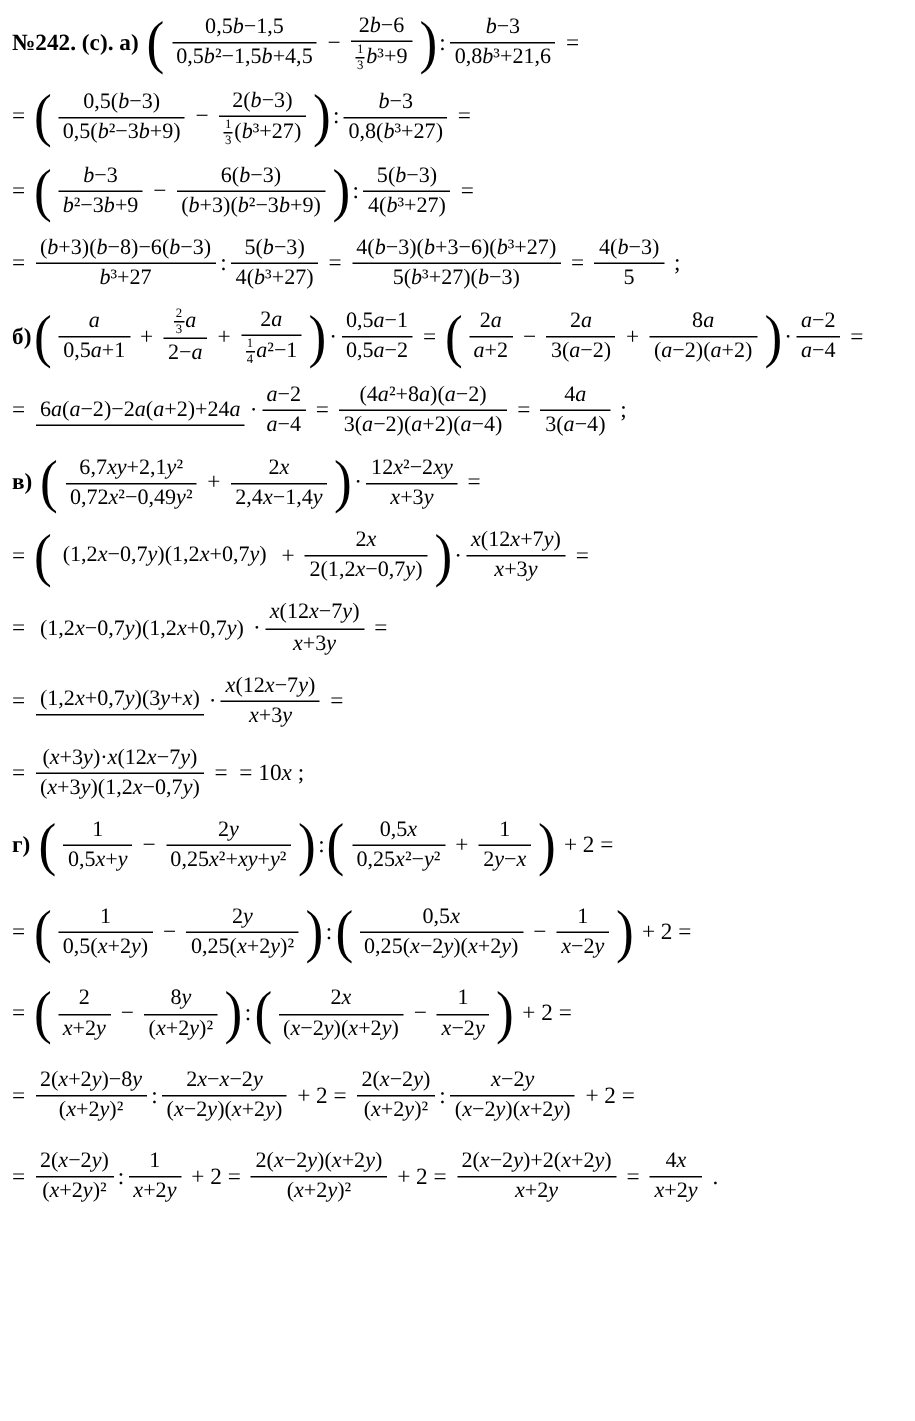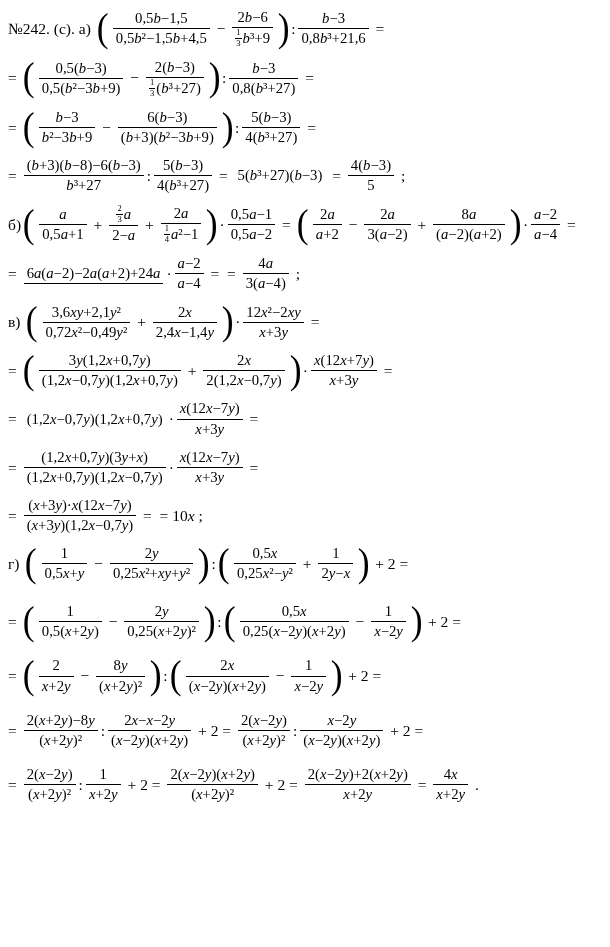--- a/index.html
+++ b/index.html
@@ -20,21 +20,21 @@
   }
   .num,.den{display:flex;justify-content:center;align-items:center;padding:0 3px;line-height:1.3;}
   .num{border-bottom:1.4px solid #000;}
   .sfrac{
     display:inline-flex;flex-direction:column;align-items:center;
     font-size:0.58em;line-height:1.15;margin:0 1px 0 0;
   }
   .sfrac .sn{border-bottom:1px solid #000;padding:0 1px;}
   .sfrac .sd{padding:0 1px;}
   .paren{font-size:2.55em;font-weight:300;line-height:1;margin:0 1px;transform:scaleX(0.9);}
-  .bold{font-weight:normal;}
+  .bold{font-weight:bold;}
   i{font-style:italic;}
 </style>
 </head>
 <body>
 
 <div class="page" id="solution">
     <div class="line">
       <span class="bold">№242.&nbsp;(с).&nbsp;</span>
       <span class="bold">а)&nbsp;</span>
       <span class="paren">(</span>
@@ -153,20 +153,23 @@
       <span class="frac">
         <span class="num">
           <span><span>5(</span><i>b</i><span>−3)</span></span>
         </span>
         <span class="den">
           <span><span>4(</span><i>b</i><span>³+27)</span></span>
         </span>
       </span>
       <span><span>&nbsp;=&nbsp;</span></span>
       <span class="frac">
+        <span class="num">
+          <span><span>4(</span><i>b</i><span>−3)(</span><i>b</i><span>+3−6)(</span><i>b</i><span>³+27)</span></span>
+        </span>
         <span class="den">
           <span><span>5(</span><i>b</i><span>³+27)(</span><i>b</i><span>−3)</span></span>
         </span>
       </span>
       <span><span>&nbsp;=&nbsp;</span></span>
       <span class="frac">
         <span class="num">
           <span><span>4(</span><i>b</i><span>−3)</span></span>
         </span>
         <span class="den">
@@ -272,37 +275,45 @@
       <span><span>·</span></span>
       <span class="frac">
         <span class="num">
           <span><i>a</i><span>−2</span></span>
         </span>
         <span class="den">
           <span><i>a</i><span>−4</span></span>
         </span>
       </span>
       <span><span>&nbsp;=&nbsp;</span></span>
+      <span class="frac">
+        <span class="num">
+          <span><span>(4</span><i>a</i><span>²+8</span><i>a</i><span>)(</span><i>a</i><span>−2)</span></span>
+        </span>
+        <span class="den">
+          <span><span>3(</span><i>a</i><span>−2)(</span><i>a</i><span>+2)(</span><i>a</i><span>−4)</span></span>
+        </span>
+      </span>
       <span><span>&nbsp;=&nbsp;</span></span>
       <span class="frac">
         <span class="num">
           <span><span>4</span><i>a</i></span>
         </span>
         <span class="den">
           <span><span>3(</span><i>a</i><span>−4)</span></span>
         </span>
       </span>
       <span><span>&nbsp;;</span></span>
     </div>
     <div class="line">
       <span class="bold">в)&nbsp;</span>
       <span class="paren">(</span>
       <span class="frac">
         <span class="num">
-          <span><span>3,6</span><i>xy</i><span>+2,1</span><i>y</i><span>²</span></span>
+          <span><span>6,7</span><i>xy</i><span>+2,1</span><i>y</i><span>²</span></span>
         </span>
         <span class="den">
           <span><span>0,72</span><i>x</i><span>²−0,49</span><i>y</i><span>²</span></span>
         </span>
       </span>
       <span><span>&nbsp;+&nbsp;</span></span>
       <span class="frac">
         <span class="num">
           <span><span>2</span><i>x</i></span>
         </span>
@@ -319,23 +330,20 @@
         <span class="den">
           <span><i>x</i><span>+3</span><i>y</i></span>
         </span>
       </span>
       <span><span>&nbsp;=</span></span>
     </div>
     <div class="line">
       <span><span>=&nbsp;</span></span>
       <span class="paren">(</span>
       <span class="frac">
-        <span class="num">
-          <span><span>3</span><i>y</i><span>(1,2</span><i>x</i><span>+0,7</span><i>y</i><span>)</span></span>
-        </span>
         <span class="den">
           <span><span>(1,2</span><i>x</i><span>−0,7</span><i>y</i><span>)(1,2</span><i>x</i><span>+0,7</span><i>y</i><span>)</span></span>
         </span>
       </span>
       <span><span>&nbsp;+&nbsp;</span></span>
       <span class="frac">
         <span class="num">
           <span><span>2</span><i>x</i></span>
         </span>
         <span class="den">
@@ -370,23 +378,20 @@
           <span><i>x</i><span>+3</span><i>y</i></span>
         </span>
       </span>
       <span><span>&nbsp;=</span></span>
     </div>
     <div class="line">
       <span><span>=&nbsp;</span></span>
       <span class="frac">
         <span class="num">
           <span><span>(1,2</span><i>x</i><span>+0,7</span><i>y</i><span>)(3</span><i>y</i><span>+</span><i>x</i><span>)</span></span>
-        </span>
-        <span class="den">
-          <span><span>(1,2</span><i>x</i><span>+0,7</span><i>y</i><span>)(1,2</span><i>x</i><span>−0,7</span><i>y</i><span>)</span></span>
         </span>
       </span>
       <span><span>·</span></span>
       <span class="frac">
         <span class="num">
           <span><i>x</i><span>(12</span><i>x</i><span>−7</span><i>y</i><span>)</span></span>
         </span>
         <span class="den">
           <span><i>x</i><span>+3</span><i>y</i></span>
         </span>

